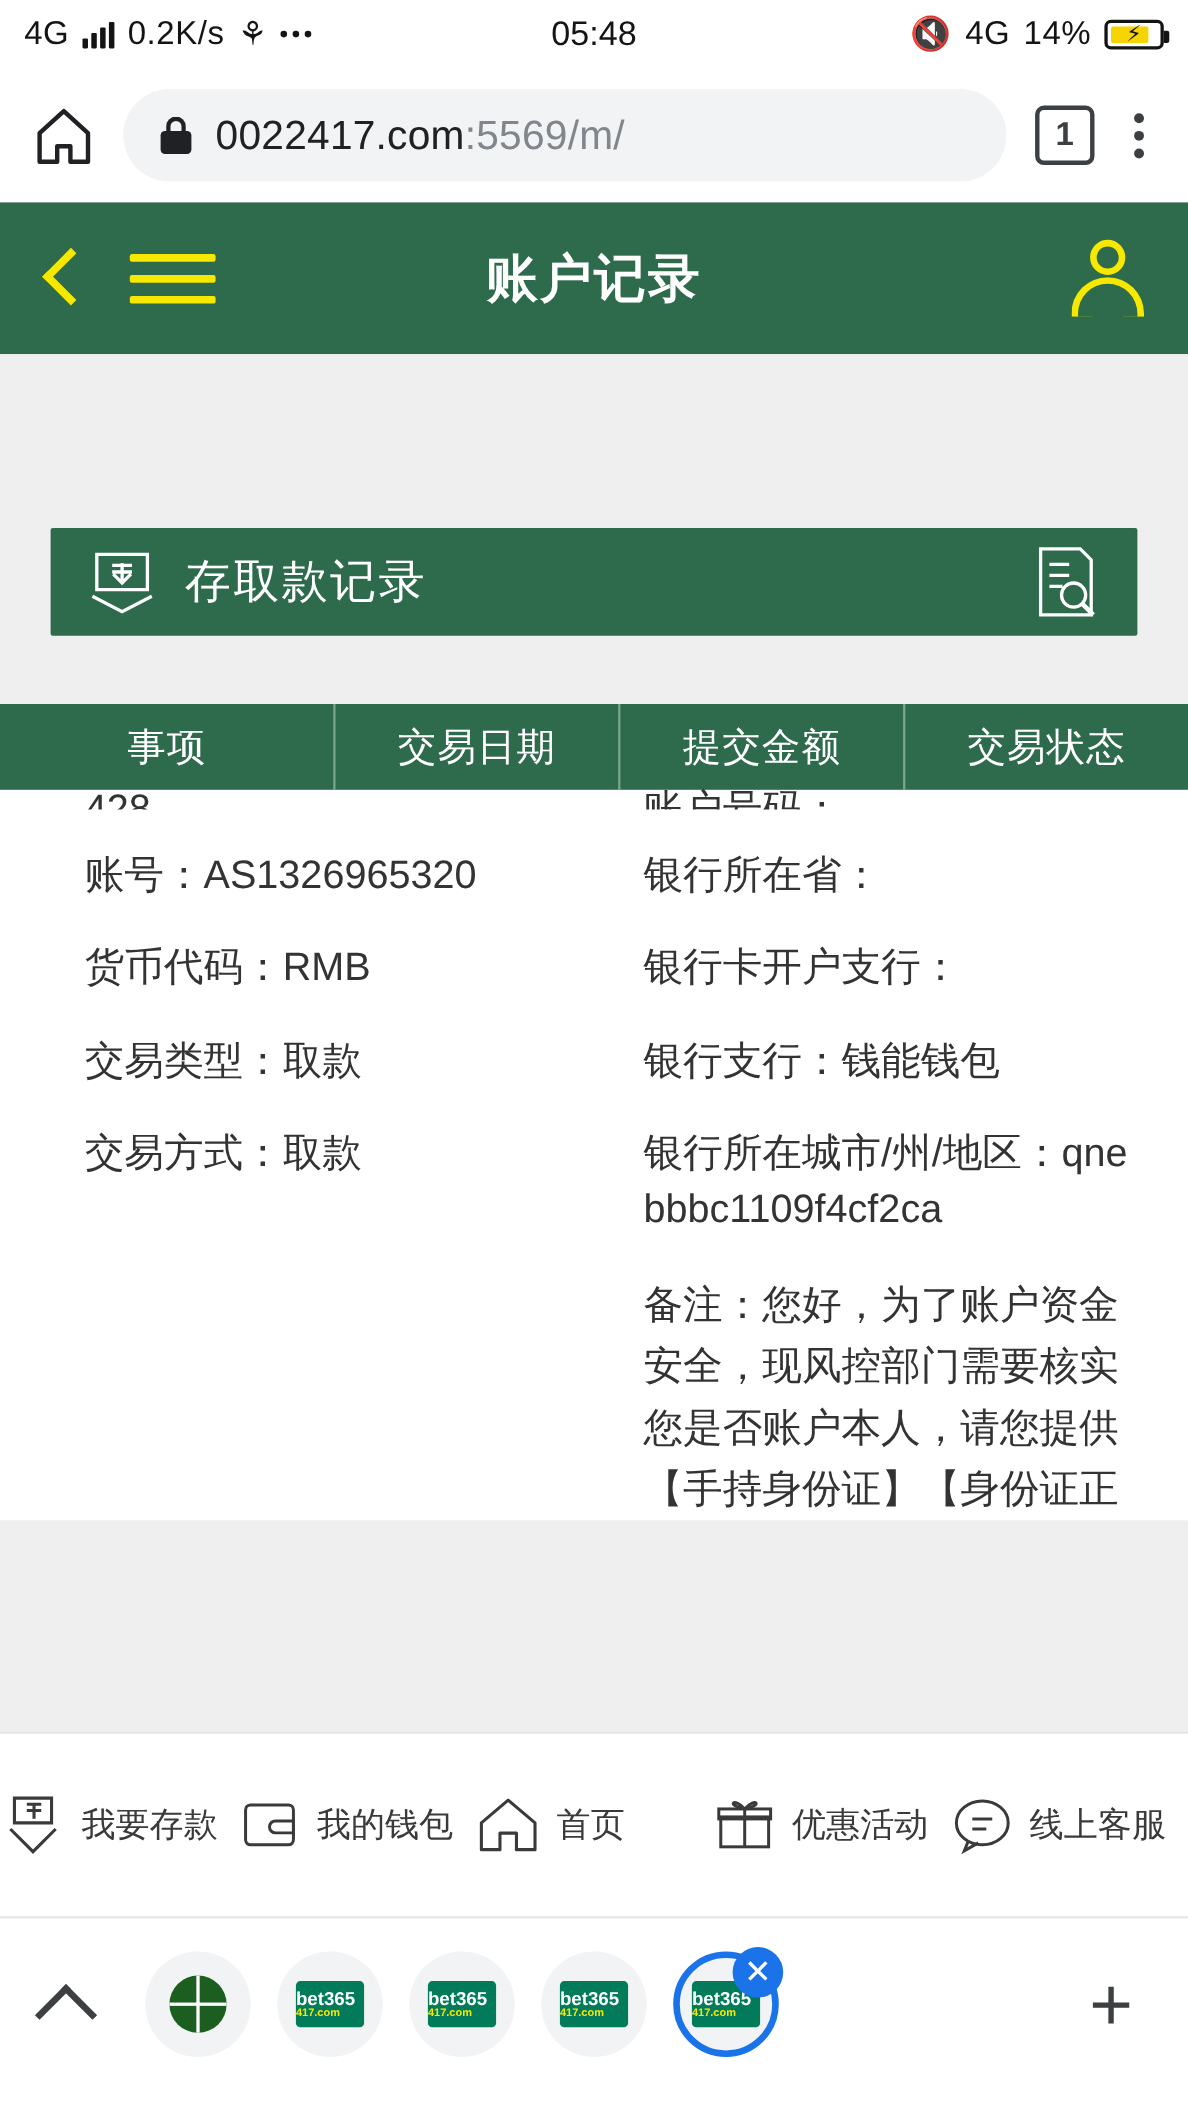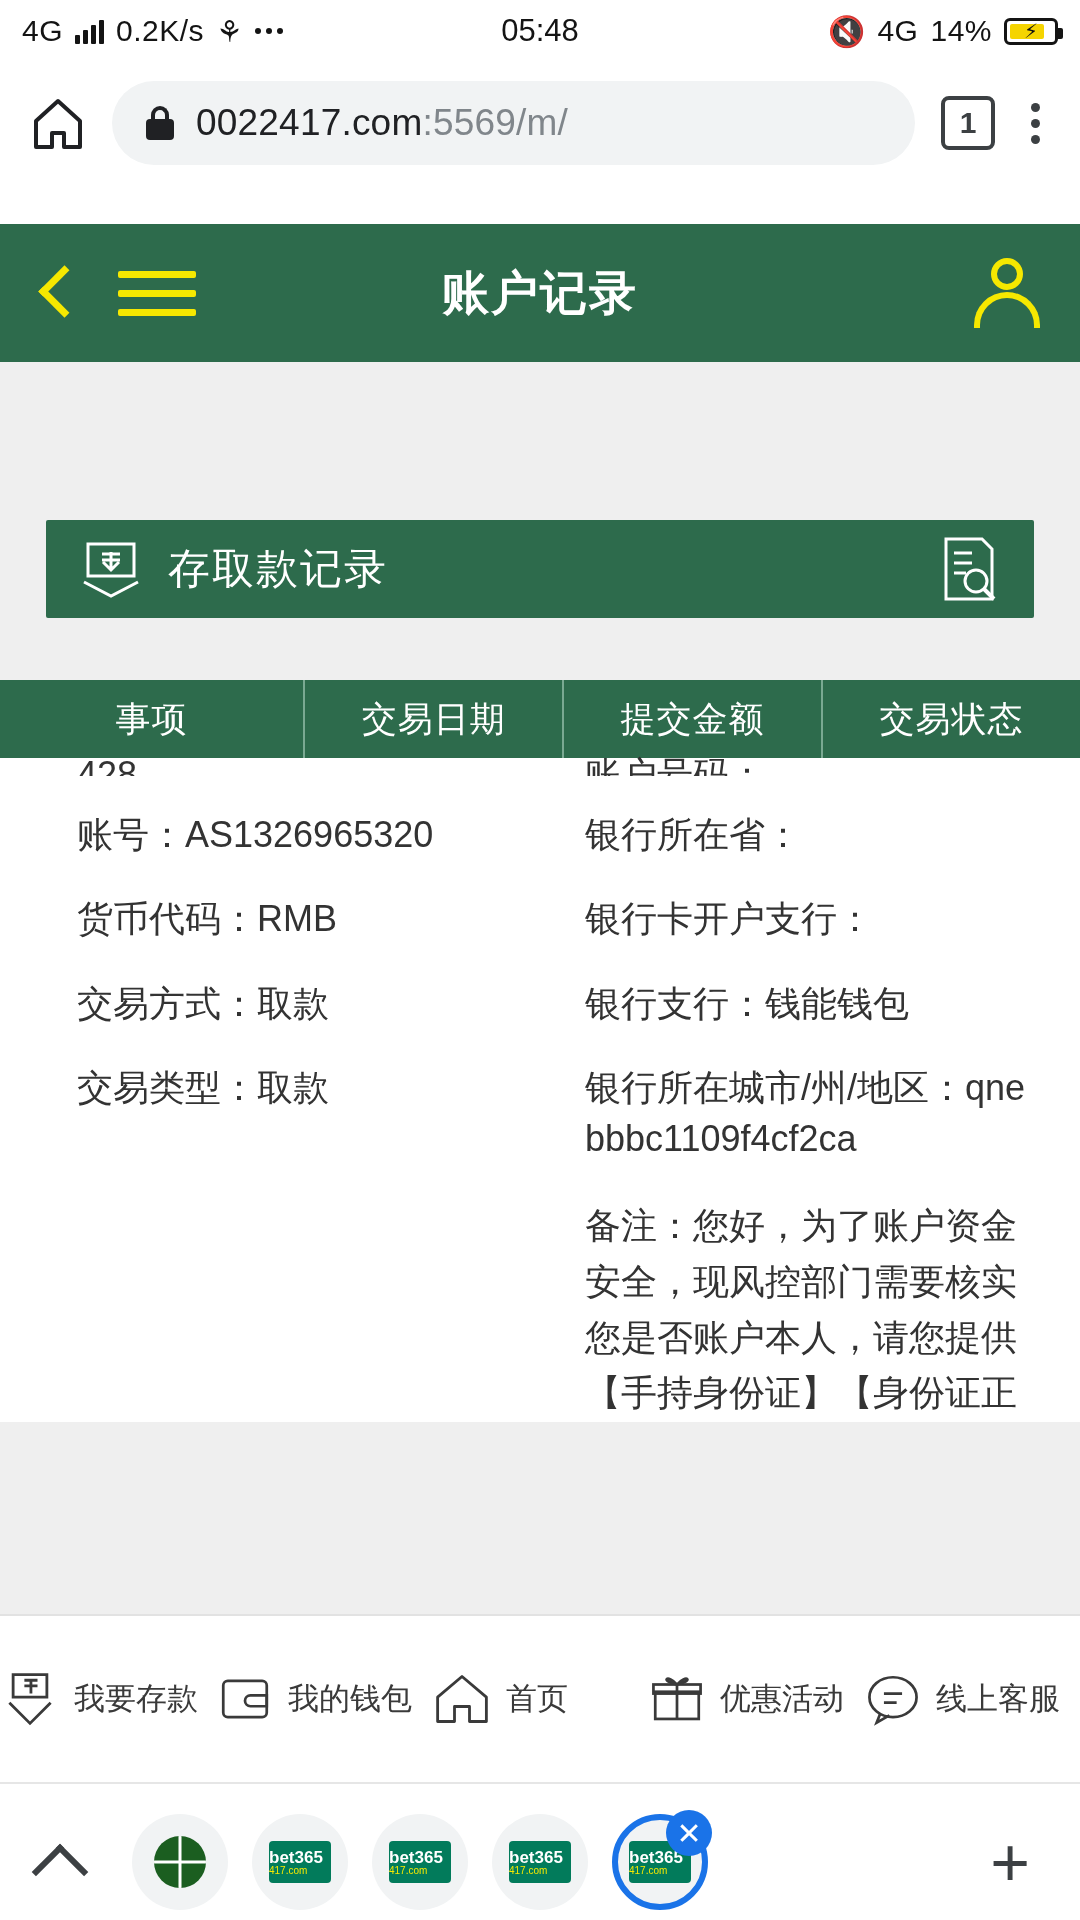--- a/index.html
+++ b/index.html
@@ -67,21 +67,21 @@
     width: 54px; height: 54px; border: 4px solid #3c4043; border-radius: 8px;
     display:flex; align-items:center; justify-content:center;
     font-size: 30px; color:#3c4043; font-weight: 600; flex:none;
   }
   .kebab { display:flex; flex-direction:column; gap:7px; flex:none; padding: 0 10px;}
   .kebab span { width:9px; height:9px; background:#3c4043; border-radius:50%; display:block;}
 
   
   .appbar {
     height: 138px; background:#2d6b4c; display:flex; align-items:center;
-    padding: 0 38px; position: relative; margin-top: 40px;
+    padding: 0 38px; position: relative;
   }
   .chev-back { width: 34px; height: 58px; position: relative; }
   .chev-back:before {
     content:""; position:absolute; left:8px; top:9px; width:30px; height:30px;
     border-left:7px solid #f6e800; border-bottom:7px solid #f6e800;
     transform: rotate(45deg);
   }
   .hamburger { margin-left: 46px; display:flex; flex-direction:column; gap:12px; }
   .hamburger span { width:78px; height:7px; background:#f6e800; display:block; border-radius:2px;}
   .appbar-title {
@@ -157,21 +157,21 @@
     display:flex; align-items:center; justify-content:center; flex:none;
     position: relative;
   }
   .tabchip.active { background:#f1f3f4; border: 6px solid #1a73e8; }
   .bet365 {
     width: 62px; height: 42px; background:#027b5b; border-radius:4px;
     display:flex; flex-direction:column; align-items:flex-start; justify-content:center;
     line-height:1;
   }
   .bet365 .b1 { font-size: 17px; color:#ffffff; font-weight:700; }
-  .bet365 .b2 { font-size: 10px; color:#f6e800; font-weight:400; }
+  .bet365 .b2 { font-size: 10px; color:#f6e800; font-weight:700; }
   .globe {
     width: 52px; height: 52px; border-radius:50%; background:#1b5e20;
     position: relative; overflow:hidden;
   }
   .globe:before {
     content:""; position:absolute; left:50%; top:-6px; width:3px; height:64px;
     background:#fff; transform: translateX(-50%);
   }
   .globe:after {
     content:""; position:absolute; left:-6px; top:50%; width:64px; height:3px;
@@ -284,22 +284,22 @@
       <div>交易日期</div>
       <div>提交金额</div>
       <div>交易状态</div>
     </div>
 
     <div class="tbody">
       <div class="col">
         <div class="row clipped">428</div>
         <div class="row">账号：AS1326965320</div>
         <div class="row">货币代码：RMB</div>
+        <div class="row">交易类型：取款</div>
         <div class="row">交易方式：取款</div>
-        <div class="row">交易类型：取款</div>
       </div>
       <div class="col right">
         <div class="row clipped">账户号码：</div>
         <div class="row">银行所在省：</div>
         <div class="row">银行卡开户支行：</div>
         <div class="row">银行支行：钱能钱包</div>
         <div class="row">银行所在城市/州/地区：qnebbbc1109f4cf2ca</div>
         <div class="row note">备注：您好，为了账户资金安全，现风控部门需要核实您是否账户本人，请您提供【手持身份证】【身份证正反面】【银行卡正反面】【手机号码】【真实姓名】 感谢您的理解与配合，谢谢#</div>
       </div>
     </div>

